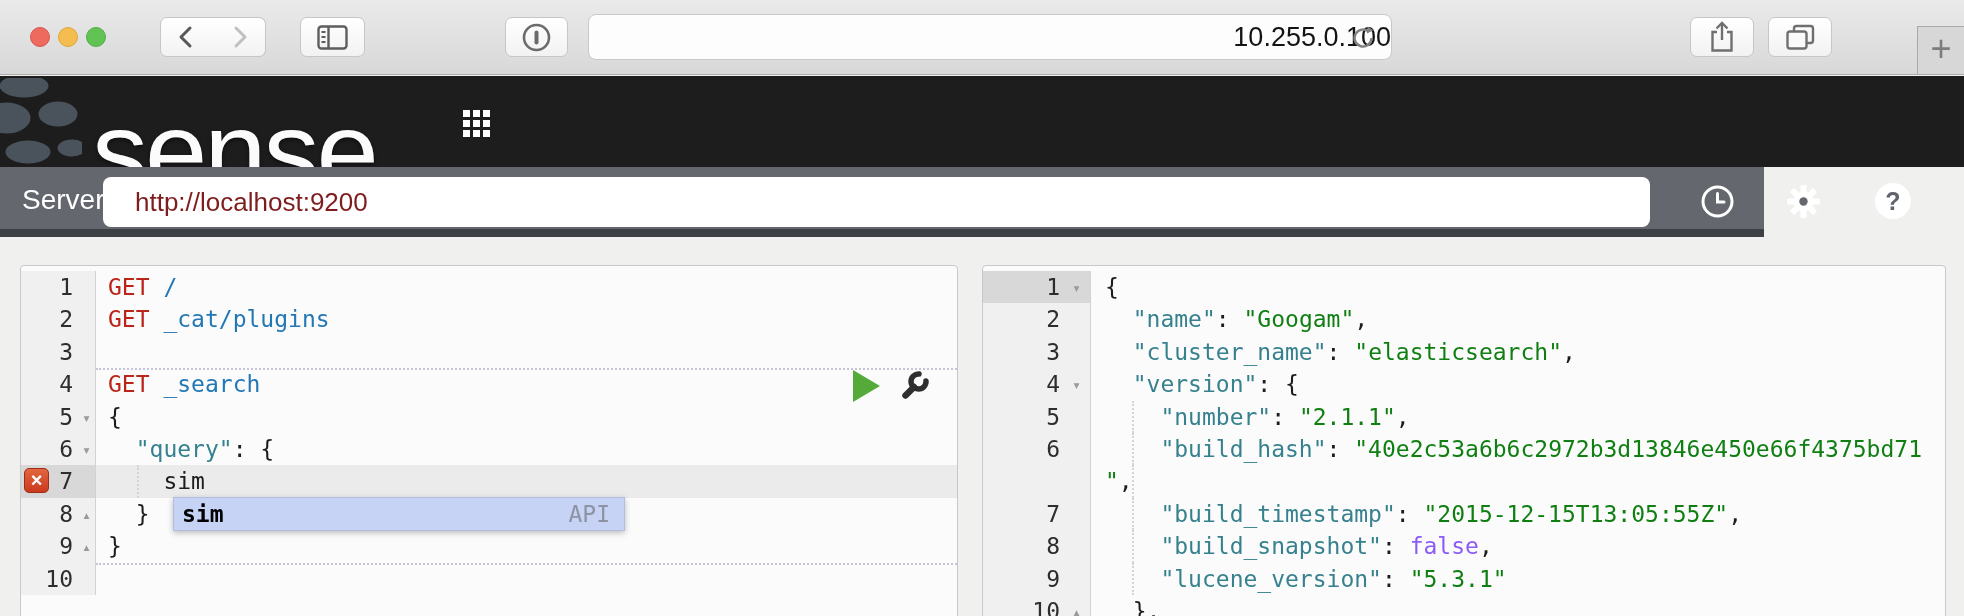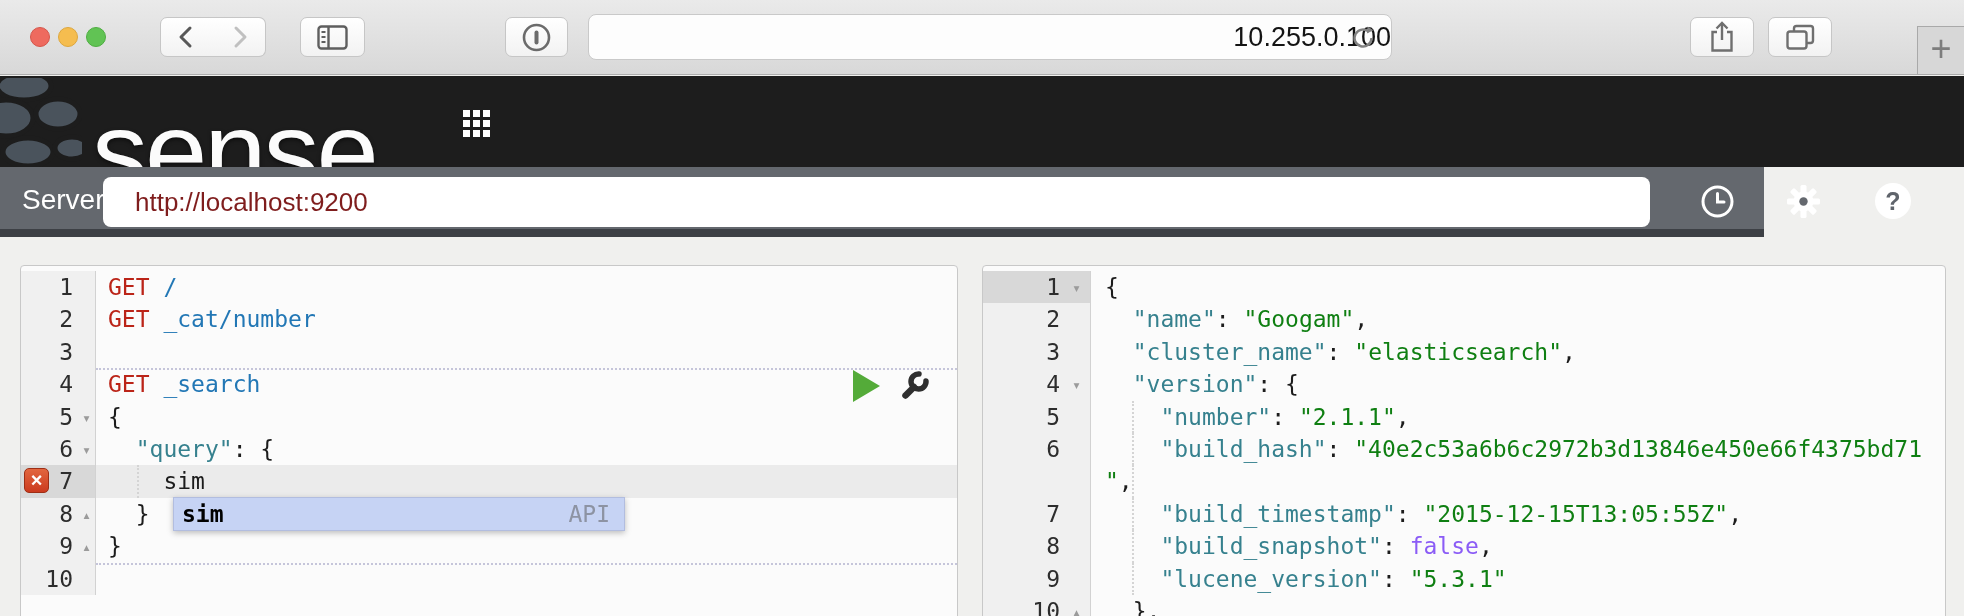--- a/index.html
+++ b/index.html
@@ -215,21 +215,21 @@
       <div class="row">
         <div class="gut">
           <span class="num">1</span>
         </div>
         <div class="code"><span class="tk-m">GET</span><span class="tk-p"> </span><span class="tk-u">/</span></div>
       </div>
       <div class="row">
         <div class="gut">
           <span class="num">2</span>
         </div>
-        <div class="code"><span class="tk-m">GET</span><span class="tk-p"> </span><span class="tk-u">_cat/number</span></div>
+        <div class="code"><span class="tk-m">GET</span><span class="tk-p"> </span><span class="tk-u">_cat/plugins</span></div>
       </div>
       <div class="row">
         <div class="gut">
           <span class="num">3</span>
         </div>
         <div class="code"></div>
       </div>
       <div class="row sep">
         <div class="gut">
           <span class="num">4</span>

